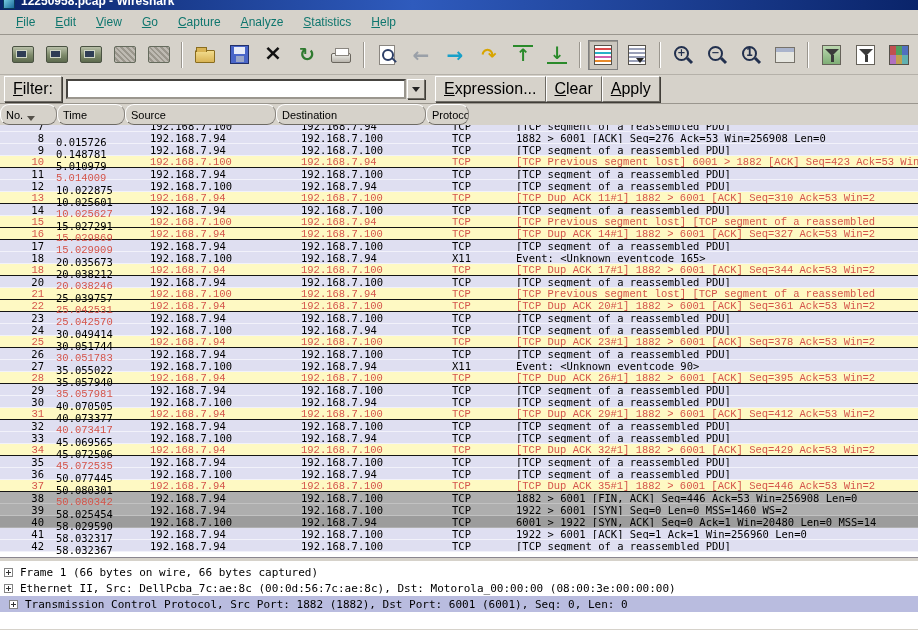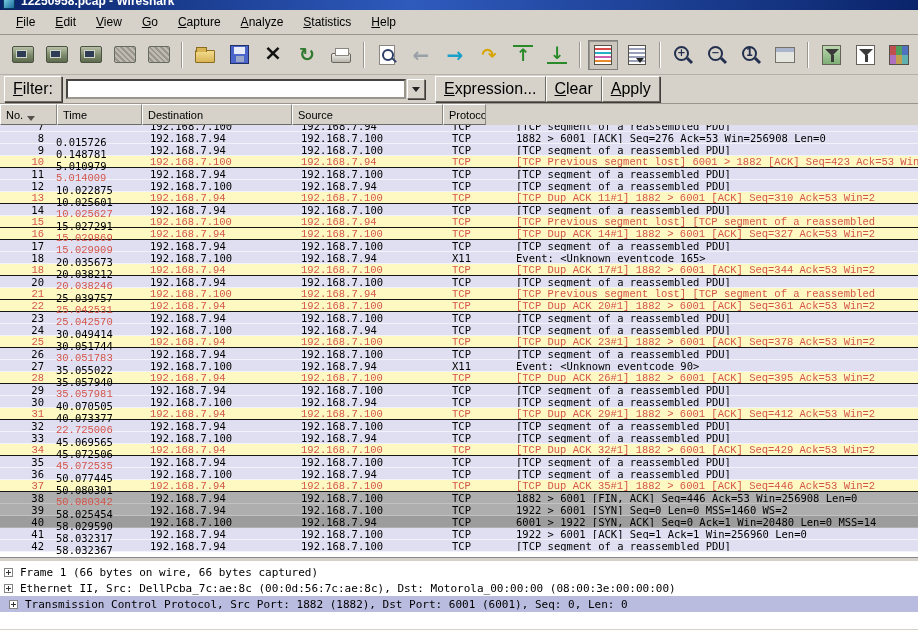--- a/index.html
+++ b/index.html
@@ -10,21 +10,21 @@
   .titlebar { height:10px; background:linear-gradient(90deg,#0a246a 0%,#2f5bbd 45%,#0a246a 100%);
               position:relative; overflow:hidden; }
   .titlebar .app-icon { position:absolute; left:3px; top:-3px; width:12px; height:12px;
               background:linear-gradient(135deg,#7fd4e8,#1a6a9a); border:1px solid #0a3a5a; }
   .titlebar .title-text { position:absolute; left:21px; top:-6px; color:#fff;
               font:bold 12px "Liberation Sans",sans-serif; white-space:nowrap; }
 
   
   .menubar { height:25px; background:#d6d2ca; display:flex; align-items:center;
              padding-left:6px; border-bottom:1px solid #9a968e; }
-  .mitem { padding:4px 10px; font-size:12px; color:#000000; cursor:default; }
+  .mitem { padding:4px 10px; font-size:12px; color:#0f766e; cursor:default; }
   .mitem u { text-decoration:underline; }
 
   
   .toolbar { height:40px; background:#d6d2ca; display:flex; align-items:center;
              padding-left:8px; border-bottom:1px solid #b5b1a9; }
   .tbtn { width:30px; height:30px; display:flex; align-items:center; justify-content:center;
           margin-right:4px; border:1px solid transparent; position:relative; }
   .tbtn.pressed { border:1px solid #808080; background:#cbc7bf;
           box-shadow: inset 1px 1px 0 #9a968e; }
   .tsep { width:2px; height:26px; margin:0 7px 0 3px;
@@ -115,24 +115,24 @@
            background:#fff; font-size:12px; padding:0 3px; }
   .combo-drop { width:17px; height:20px; margin-left:1px; display:flex; align-items:center; justify-content:center; }
   .combo-drop::before { content:""; border-left:4px solid transparent; border-right:4px solid transparent;
            border-top:5px solid #222; }
   .fgap { width:10px; }
 
   
   .pheader { display:flex; height:21px; background:#d6d2ca; }
   .hcell { border-top:1px solid #fff; border-left:1px solid #fff; border-right:1px solid #8a8680;
            border-bottom:1px solid #6d6a63; font-size:11px; padding:3px 5px; display:flex;
-           align-items:flex-end; gap:4px; overflow:hidden; white-space:nowrap; }
+           align-items:flex-end; gap:4px; overflow:hidden; white-space:nowrap;border-radius:9px; }
   .sort-arrow { border-left:4px solid transparent; border-right:4px solid transparent;
            border-top:5px solid #55514a; display:inline-block; }
-  .h0{width:57px}.h1{width:85px}.h2{width:151px}.h3{width:150px}.h4{width:43px}.h5{flex:1}
+  .h0{width:57px}.h1{width:68px}.h2{width:151px}.h3{width:150px}.h4{width:43px}.h5{flex:1}
 
   .plist { height:432px; background:#fff; overflow:hidden; font-family:"DejaVu Sans Mono",monospace; }
   .prow { display:flex; height:12px; line-height:12px; font-size:10.5px; white-space:nowrap; }
   .prow.normal { background:#dfdff1; border-bottom:1px solid #f2f2fa; }
   .prow.bad    { background:#fef9c3; color:#d4544a; border-bottom:1px solid #151515;font-family:Liberation Mono, monospace; }
   .prow.gray   { background:#aeaeae; border-bottom:1px solid #c2c2c2; }
   .prow.gray2  { background:#9c9c9c; border-bottom:1px solid #b0b0b0; }
   .prow.clipped { margin-top:-5px; }
   .c-no   { width:50px; text-align:right; padding-right:6px; }
   .c-time { width:86px; padding-left:6px;margin-top:16px; }
@@ -271,25 +271,25 @@
 </div>
 
 <div class="pheader" id="pheader">
     <div class="hcell h0">
       <span>No.</span>
       <span class="sort-arrow"></span>
     </div>
     <div class="hcell h1">
       <span>Time</span>
     </div>
+    <div class="hcell h2">
+      <span>Source</span>
+    </div>
     <div class="hcell h3">
       <span>Destination</span>
-    </div>
-    <div class="hcell h2">
-      <span>Source</span>
     </div>
     <div class="hcell h4">
       <span>Protocol</span>
     </div>
   </div>
 
 <div class="plist" id="plist">
     <div class="prow normal clipped">
       <div class="c-no">7</div>
       <div class="c-time">0.015726</div>
@@ -477,21 +477,21 @@
     <div class="prow normal">
       <div class="c-no">30</div>
       <div class="c-time">40.073377</div>
       <div class="c-src">192.168.7.100</div>
       <div class="c-dst">192.168.7.94</div>
       <div class="c-pro">TCP</div>
       <div class="c-info">[TCP segment of a reassembled PDU]</div>
     </div>
     <div class="prow bad">
       <div class="c-no">31</div>
-      <div class="c-time">22.725006</div>
+      <div class="c-time">40.073417</div>
       <div class="c-src">192.168.7.94</div>
       <div class="c-dst">192.168.7.100</div>
       <div class="c-pro">TCP</div>
       <div class="c-info">[TCP Dup ACK 29#1] 1882 &gt; 6001 [ACK] Seq=412 Ack=53 Win=2</div>
     </div>
     <div class="prow normal">
       <div class="c-no">32</div>
       <div class="c-time">45.069565</div>
       <div class="c-src">192.168.7.94</div>
       <div class="c-dst">192.168.7.100</div>

